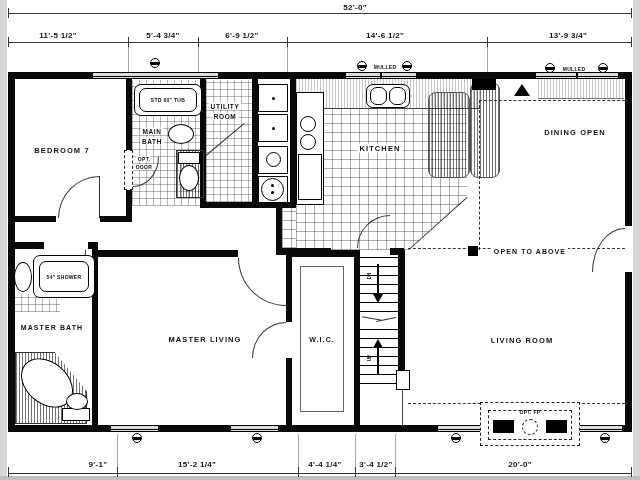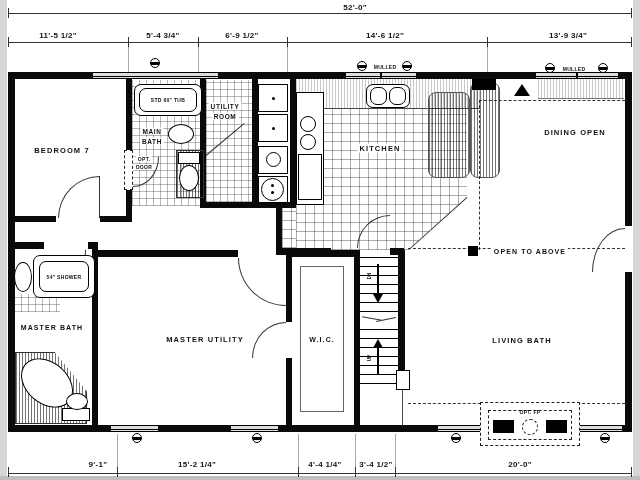--- a/index.html
+++ b/index.html
@@ -238,23 +238,23 @@
   <div class="lbl dim bg" style="left:520px;top:464px;">20'-0"</div>
 
   <div class="lbl" style="left:62px;top:150px;">BEDROOM 7</div>
   <div class="lbl md bg" style="left:152px;top:131px;">MAIN</div>
   <div class="lbl md bg" style="left:152px;top:141px;">BATH</div>
   <div class="lbl md bg" style="left:225px;top:106px;">UTILITY</div>
   <div class="lbl md bg" style="left:225px;top:116px;">ROOM</div>
   <div class="lbl bg" style="left:380px;top:148px;">KITCHEN</div>
   <div class="lbl" style="left:575px;top:132px;">DINING OPEN</div>
   <div class="lbl" style="left:52px;top:327px;font-size:7px;">MASTER BATH</div>
-  <div class="lbl" style="left:205px;top:339px;">MASTER UTILITY</div>
+  <div class="lbl" style="left:205px;top:339px;">MASTER LIVING</div>
   <div class="lbl" style="left:322px;top:339px;font-size:7px;">W.I.C.</div>
-  <div class="lbl" style="left:522px;top:340px;">LIVING BATH</div>
+  <div class="lbl" style="left:522px;top:340px;">LIVING ROOM</div>
   <div class="lbl bg" style="left:530px;top:251px;font-size:7px;">OPEN TO ABOVE</div>
 
   <div class="lbl sm" style="left:385px;top:67px;">MULLED</div>
   <div class="lbl sm" style="left:574px;top:69px;">MULLED</div>
   <div class="lbl sm bg" style="left:144px;top:159px;">OPT.</div>
   <div class="lbl sm bg" style="left:144px;top:167px;">DOOR</div>
 
 </div>
 
 </body></html>

